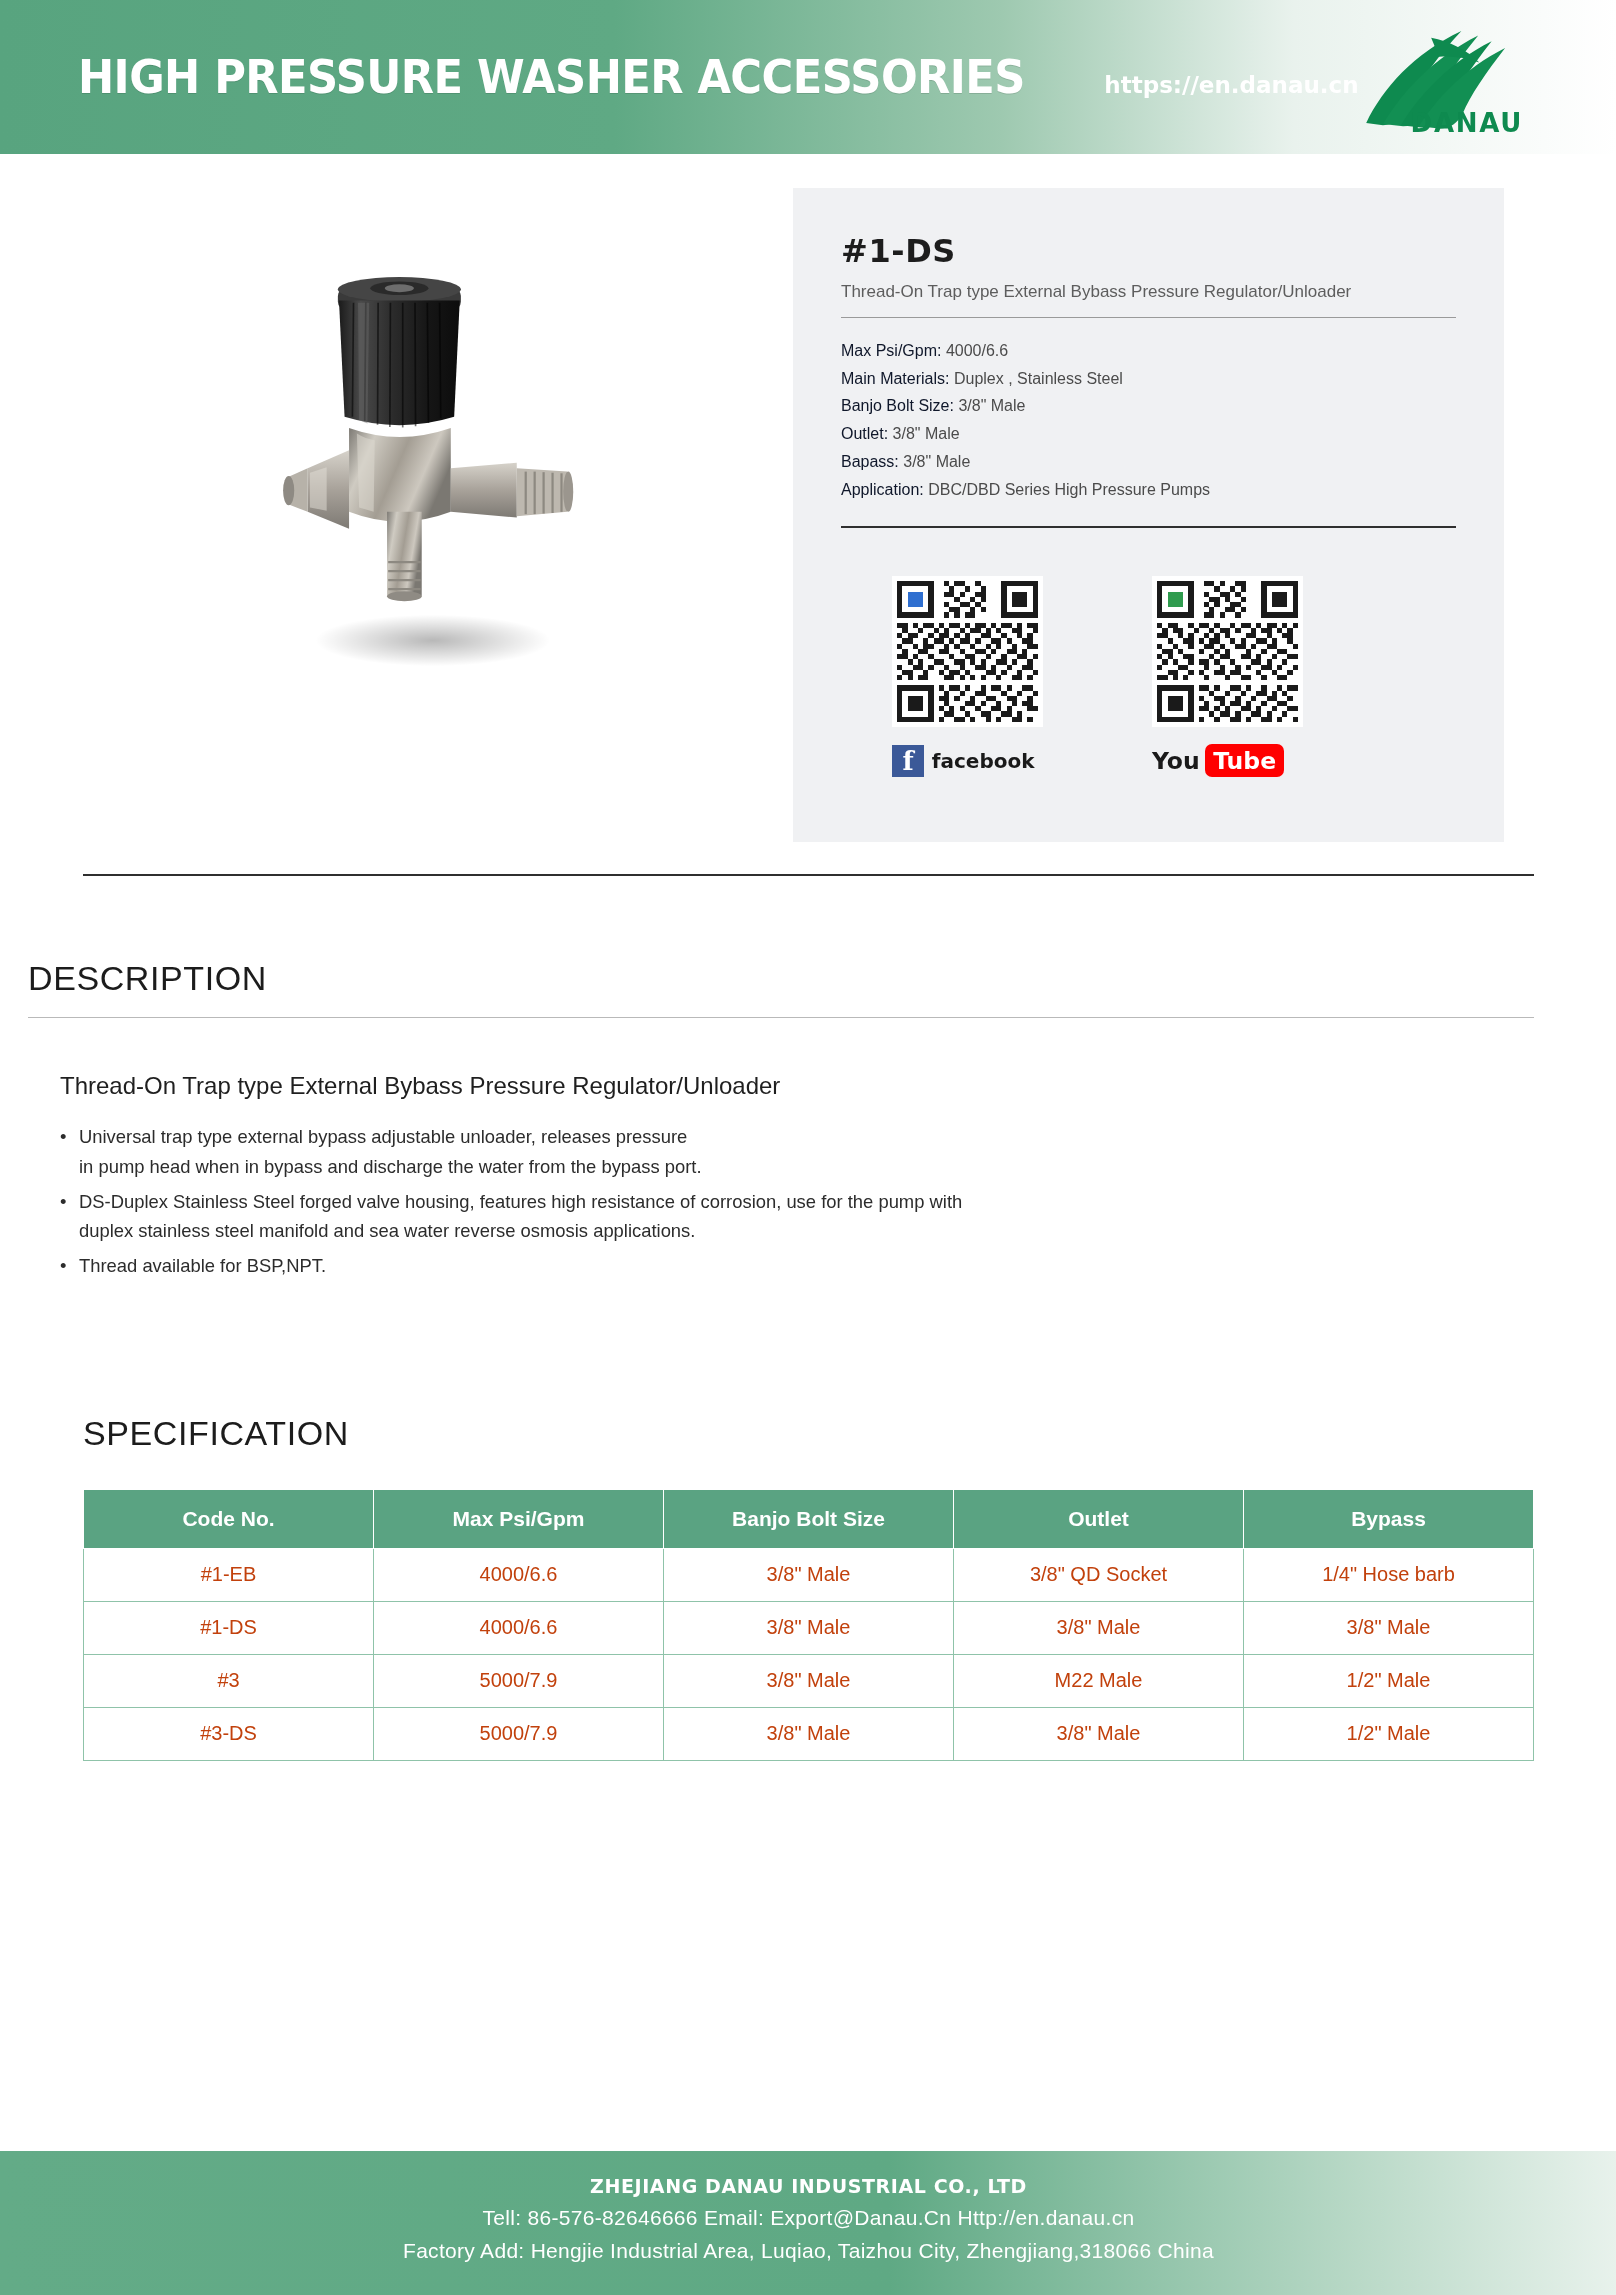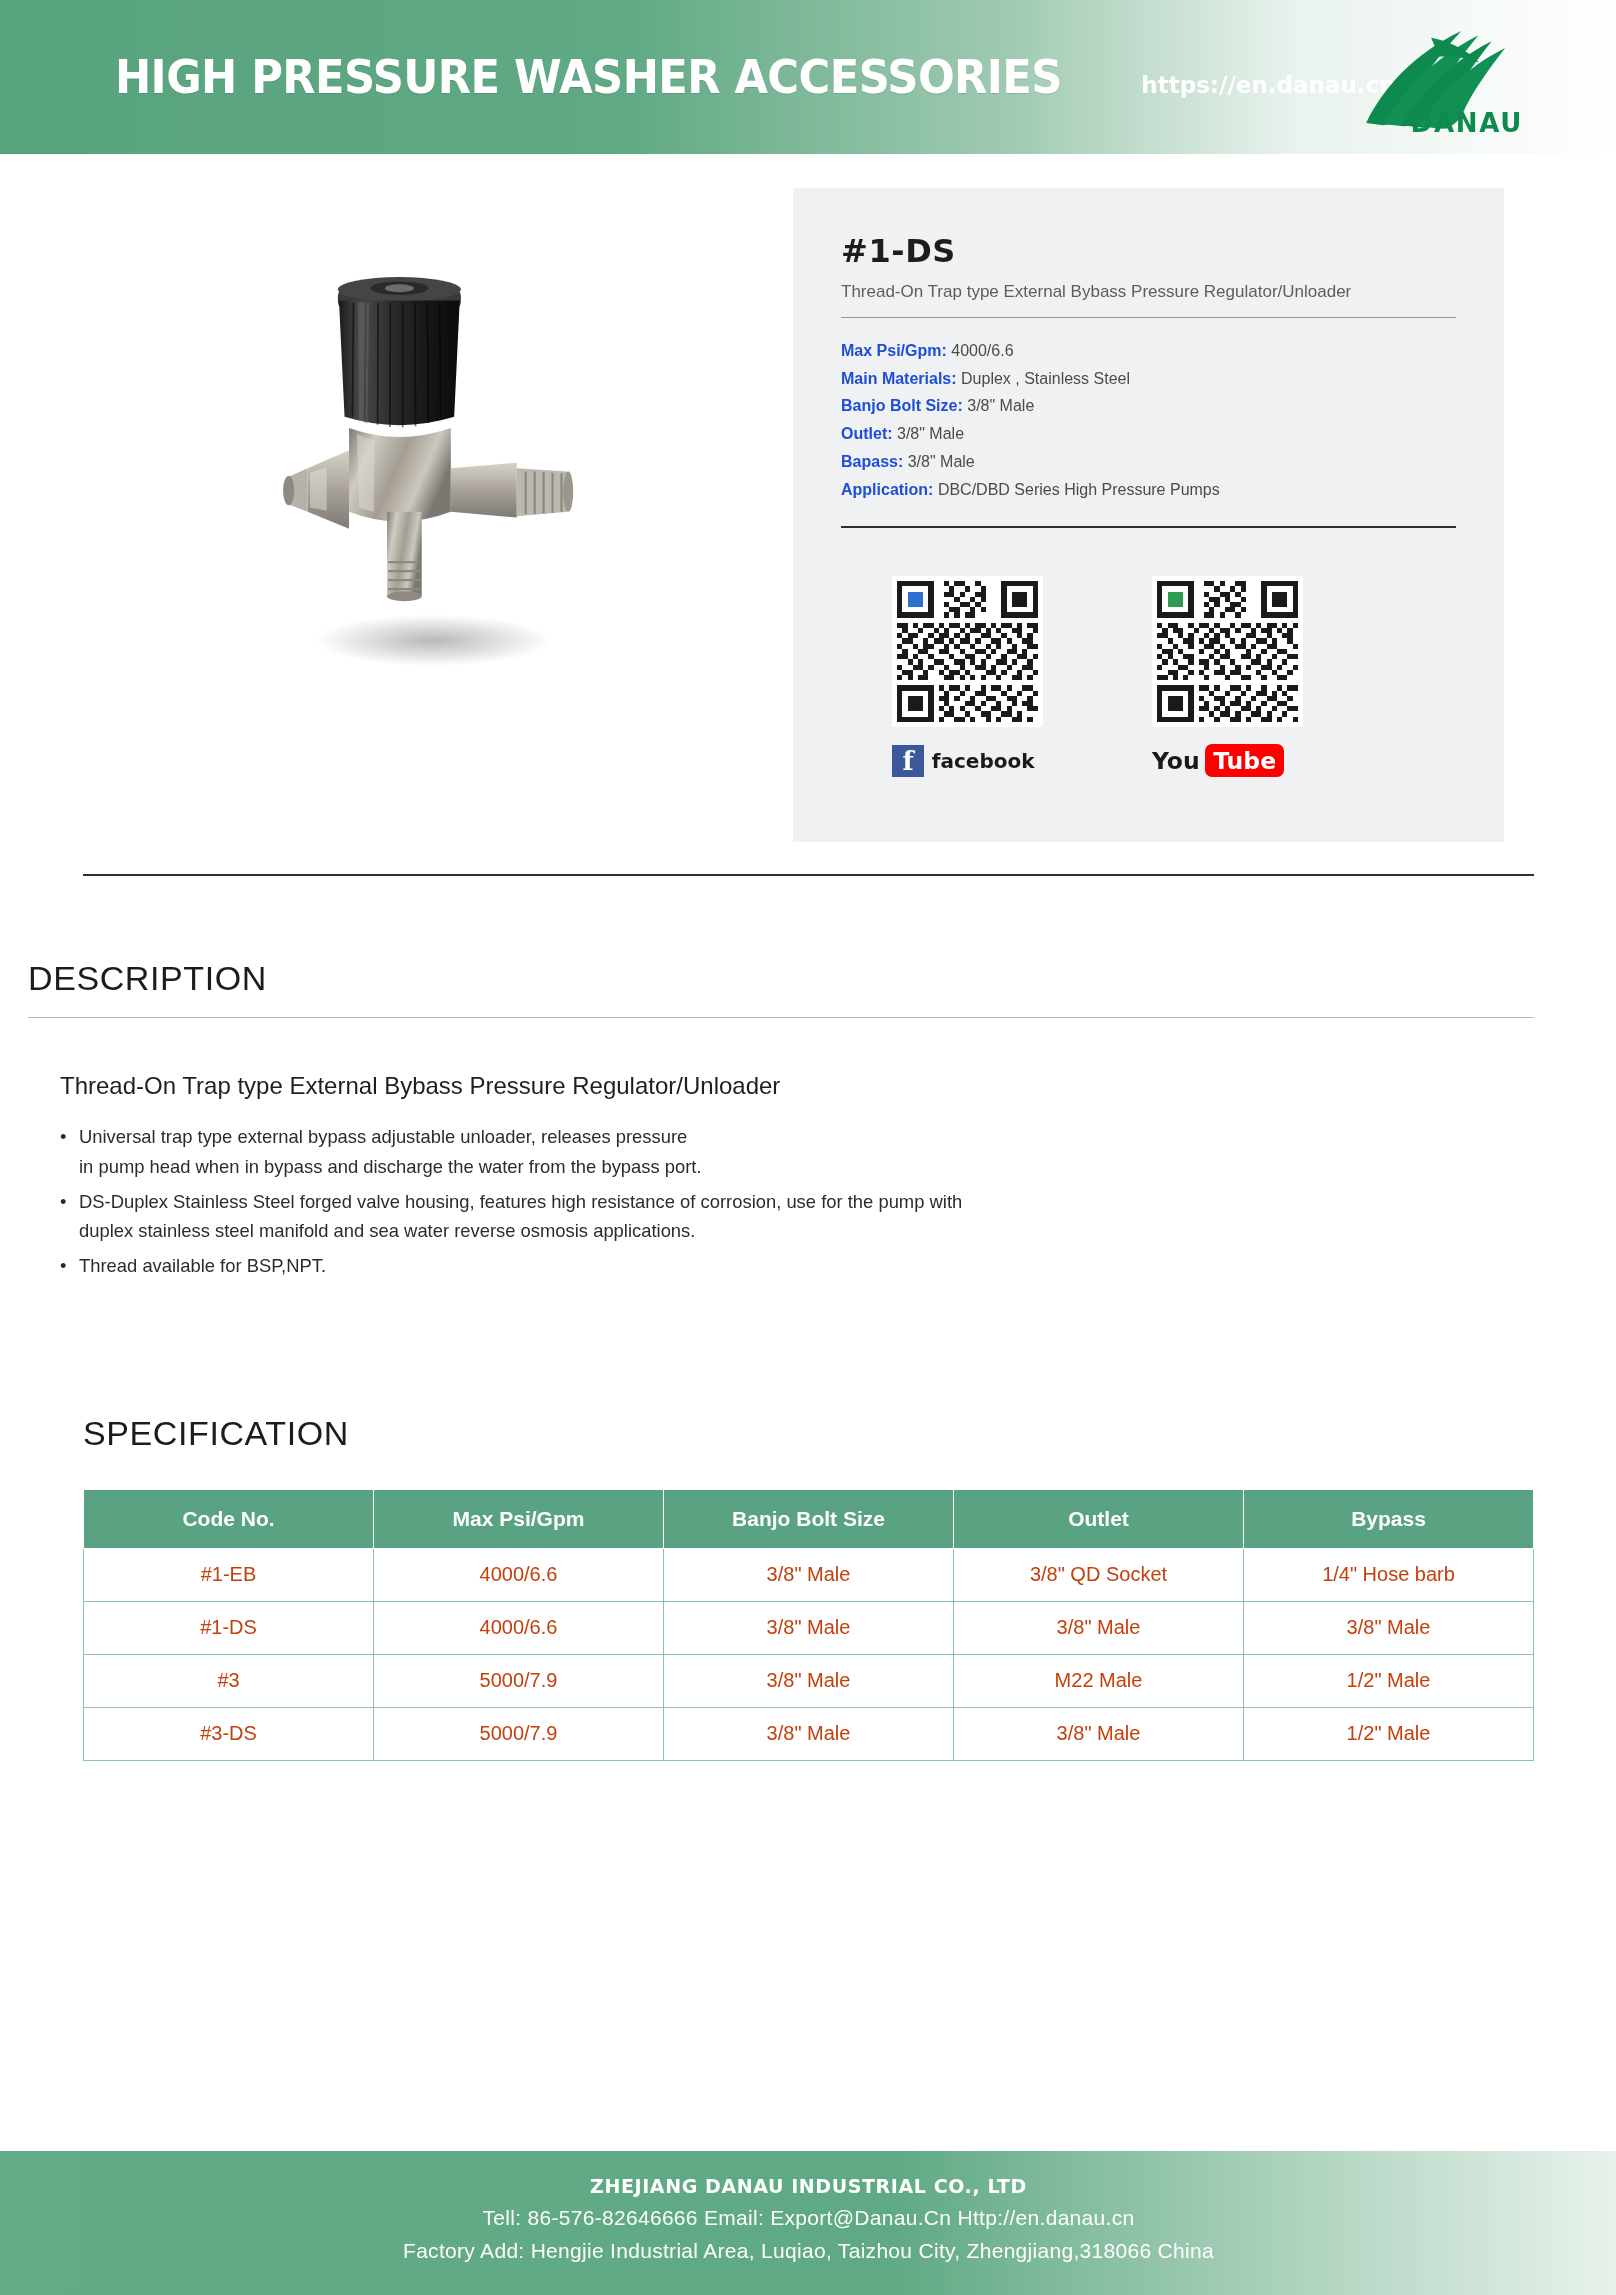--- a/index.html
+++ b/index.html
@@ -20,21 +20,20 @@
     height: 154px;
     background: linear-gradient(90deg, #58a47f 0%, #5fa984 38%, #9ec9b0 62%, #e9f2ed 80%, #ffffff 100%);
     display: flex;
     align-items: center;
   }
   .header-title-wrap {
     display: flex;
     align-items: baseline;
     padding-left: 78px;
     gap: 19px;
-    margin-left: 37px;
   }
   .header-title {
     font-family: "DejaVu Sans", sans-serif;
     font-weight: 700;
     font-size: 46px;
     letter-spacing: -0.6px;
     color: #ffffff;
     text-shadow: 0 1.1px 0 rgba(0,0,0,.12);
     transform: scaleX(0.94);
     transform-origin: left center;
@@ -100,21 +99,21 @@
     color: #5d5d5d;
     padding-bottom: 14.5px;
     border-bottom: 1.1px solid #9a9a9a;
   }
   .attrs { margin-top: 19px; }
   .attr-row {
     font-size: 16px;
     line-height: 1.74;
     color: #4b4b4b;
   }
-  .attr-row b { color: #1d4ed8; font-weight: 700; }
+  .attr-row b { color: #0f172a; font-weight: 400; }
   .card-rule {
     margin-top: 22.4px;
     border-top: 2.2px solid #2f2f2f;
   }
   .qr-row {
     margin-top: 48px;
     display: flex;
     gap: 104px;
     padding-left: 51px;
   }

